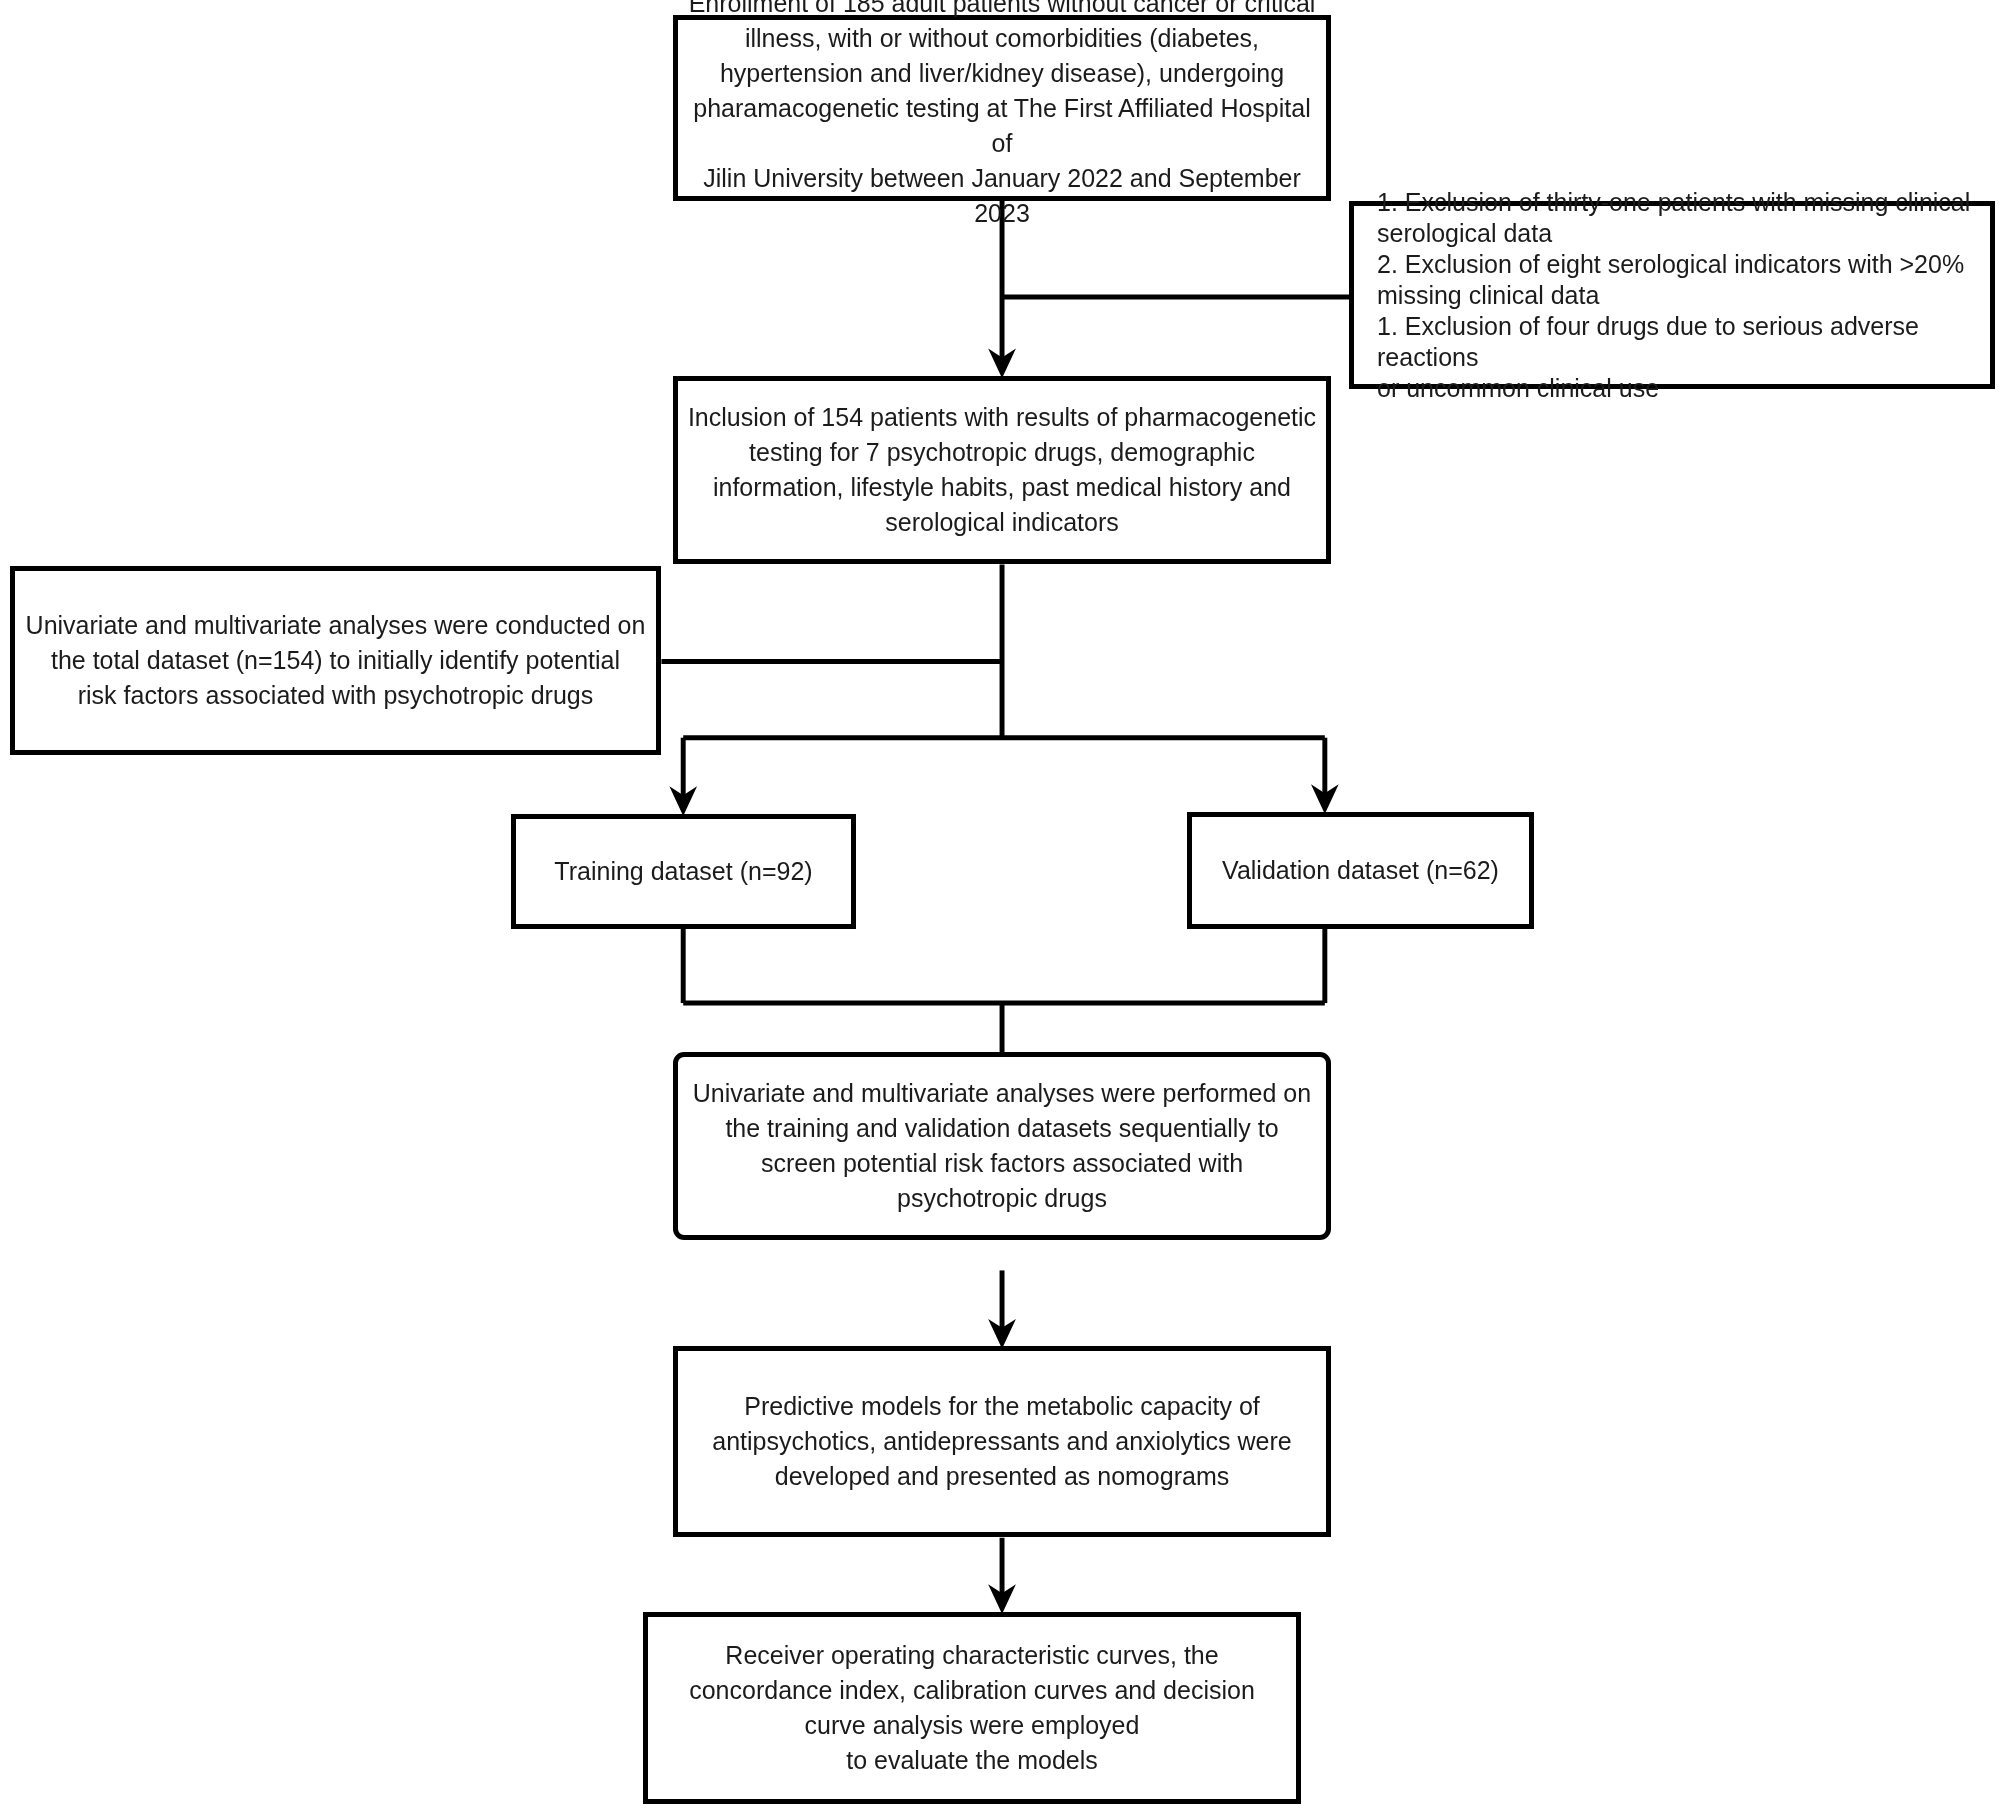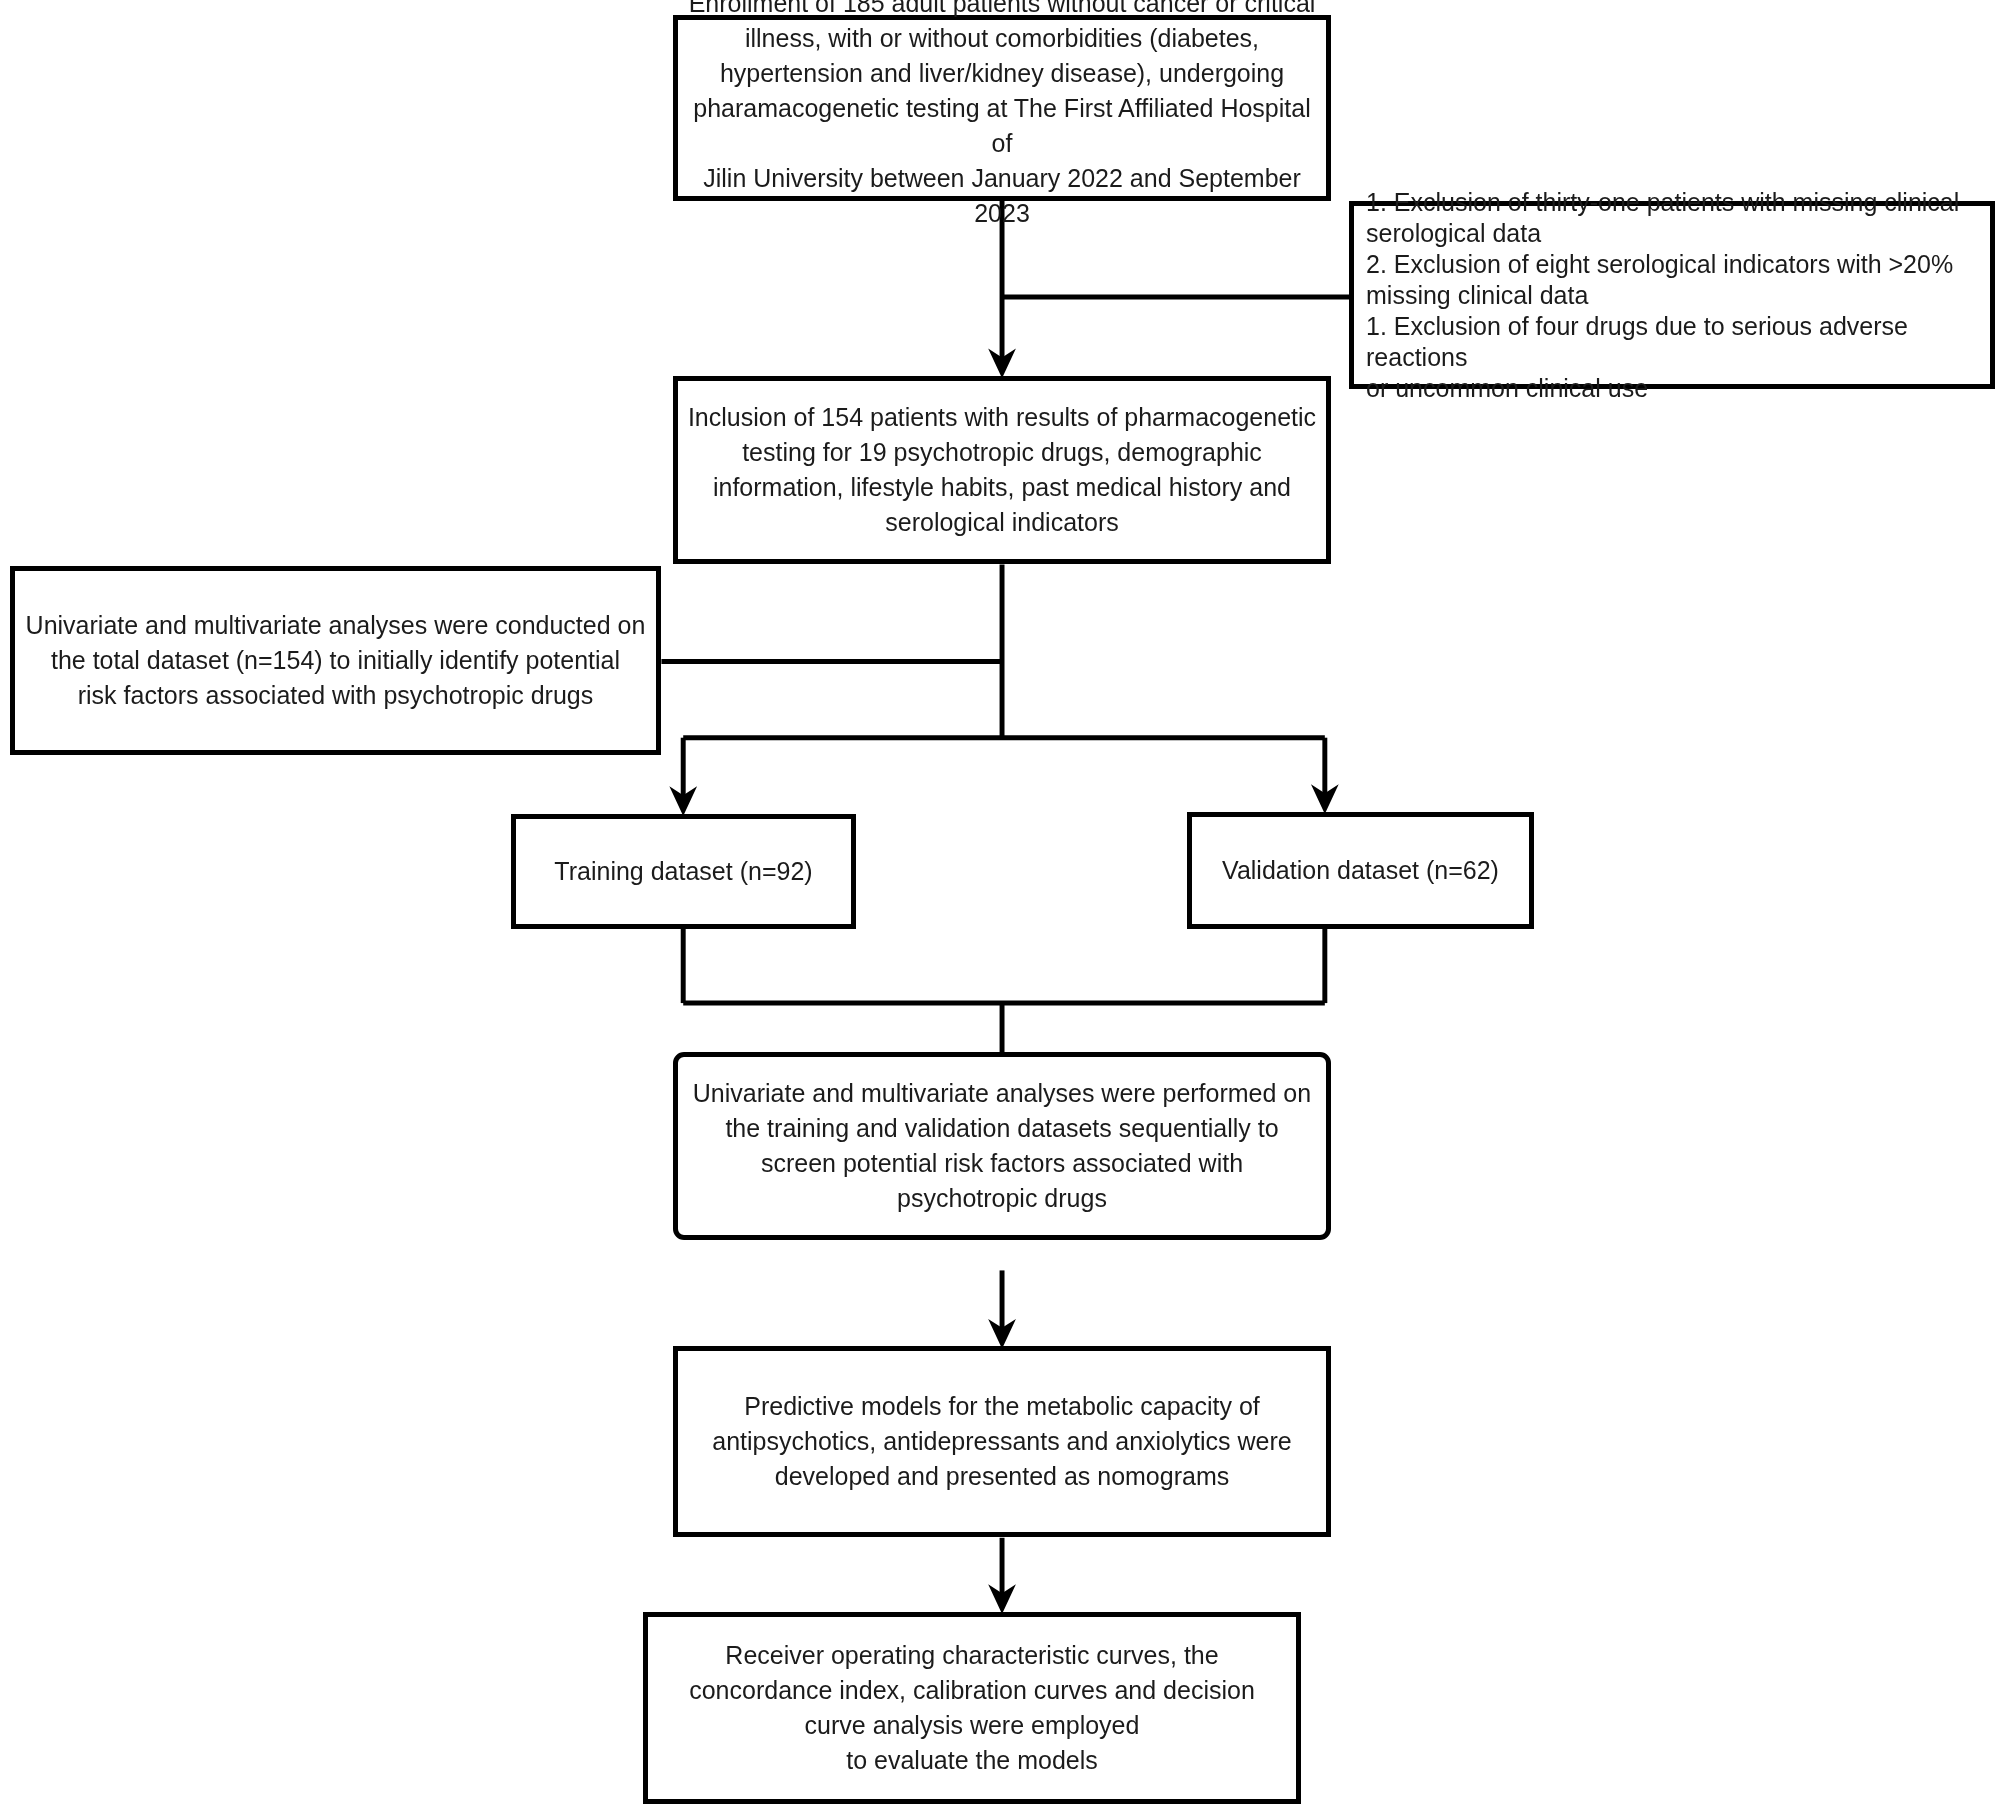--- a/index.html
+++ b/index.html
@@ -38,21 +38,21 @@
     padding: 0 4px;
   }
   .node.list {
     flex-direction: column;
     align-items: flex-start;
     justify-content: center;
     text-align: left;
     line-height: 31px;
     padding: 0 12px;
   }
-  .node.list .item { white-space: pre-line; }
+  .node.list .item { white-space: pre-line; margin-left: 11px; }
 </style>
 </head>
 <body>
 
 <div class="canvas">
 
   <svg class="connectors" width="2012" height="1820" viewBox="0 0 2032 1838">
 
     <path d="M1012 203 V 362"></path>
     <polygon points="1012,382 998,352 1012,361 1026,352"></polygon>
@@ -97,21 +97,21 @@
     <div class="item">1. Exclusion of thirty-one patients with missing clinical
 serological data</div>
     <div class="item">2. Exclusion of eight serological indicators with &gt;20%
 missing clinical data</div>
     <div class="item">1. Exclusion of four drugs due to serious adverse reactions
 or uncommon clinical use</div>
   </div>
 
   <div class="node" style="left:673px; top:376px; width:658px; height:188px;">
     <span>Inclusion of 154 patients with results of pharmacogenetic
-testing for 19 psychotropic drugs, demographic
+testing for 7 psychotropic drugs, demographic
 information, lifestyle habits, past medical history and
 serological indicators</span>
   </div>
 
   <div class="node" style="left:10px; top:566px; width:651px; height:189px;">
     <span>Univariate and multivariate analyses were conducted on
 the total dataset (n=154) to initially identify potential
 risk factors associated with psychotropic drugs</span>
   </div>
 

